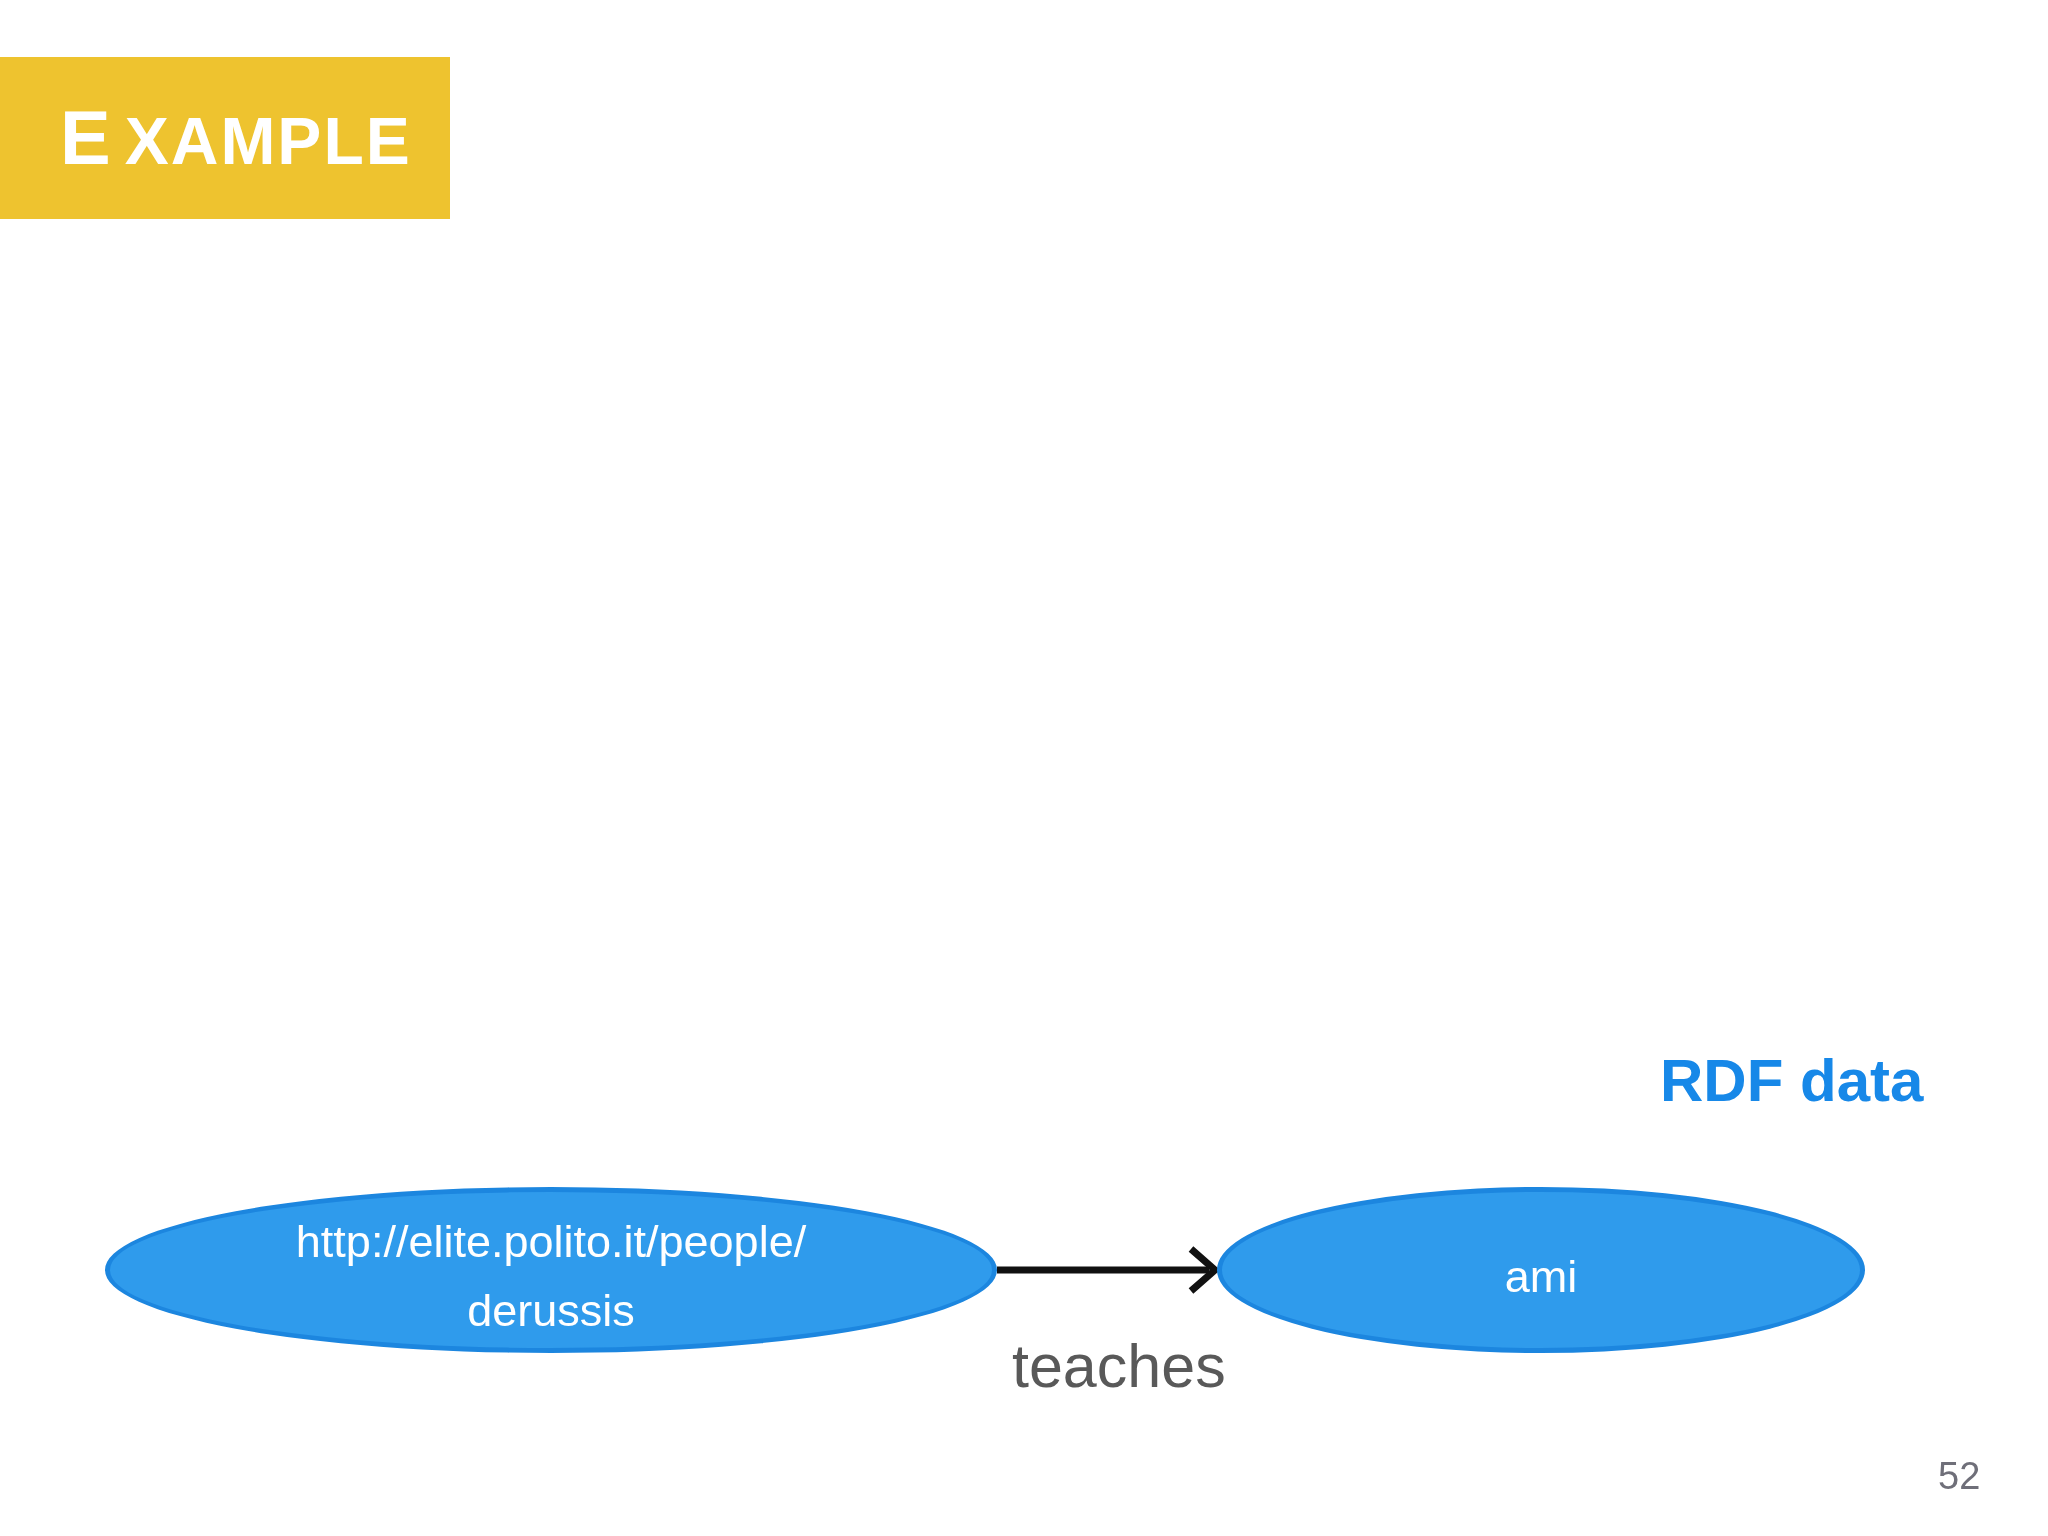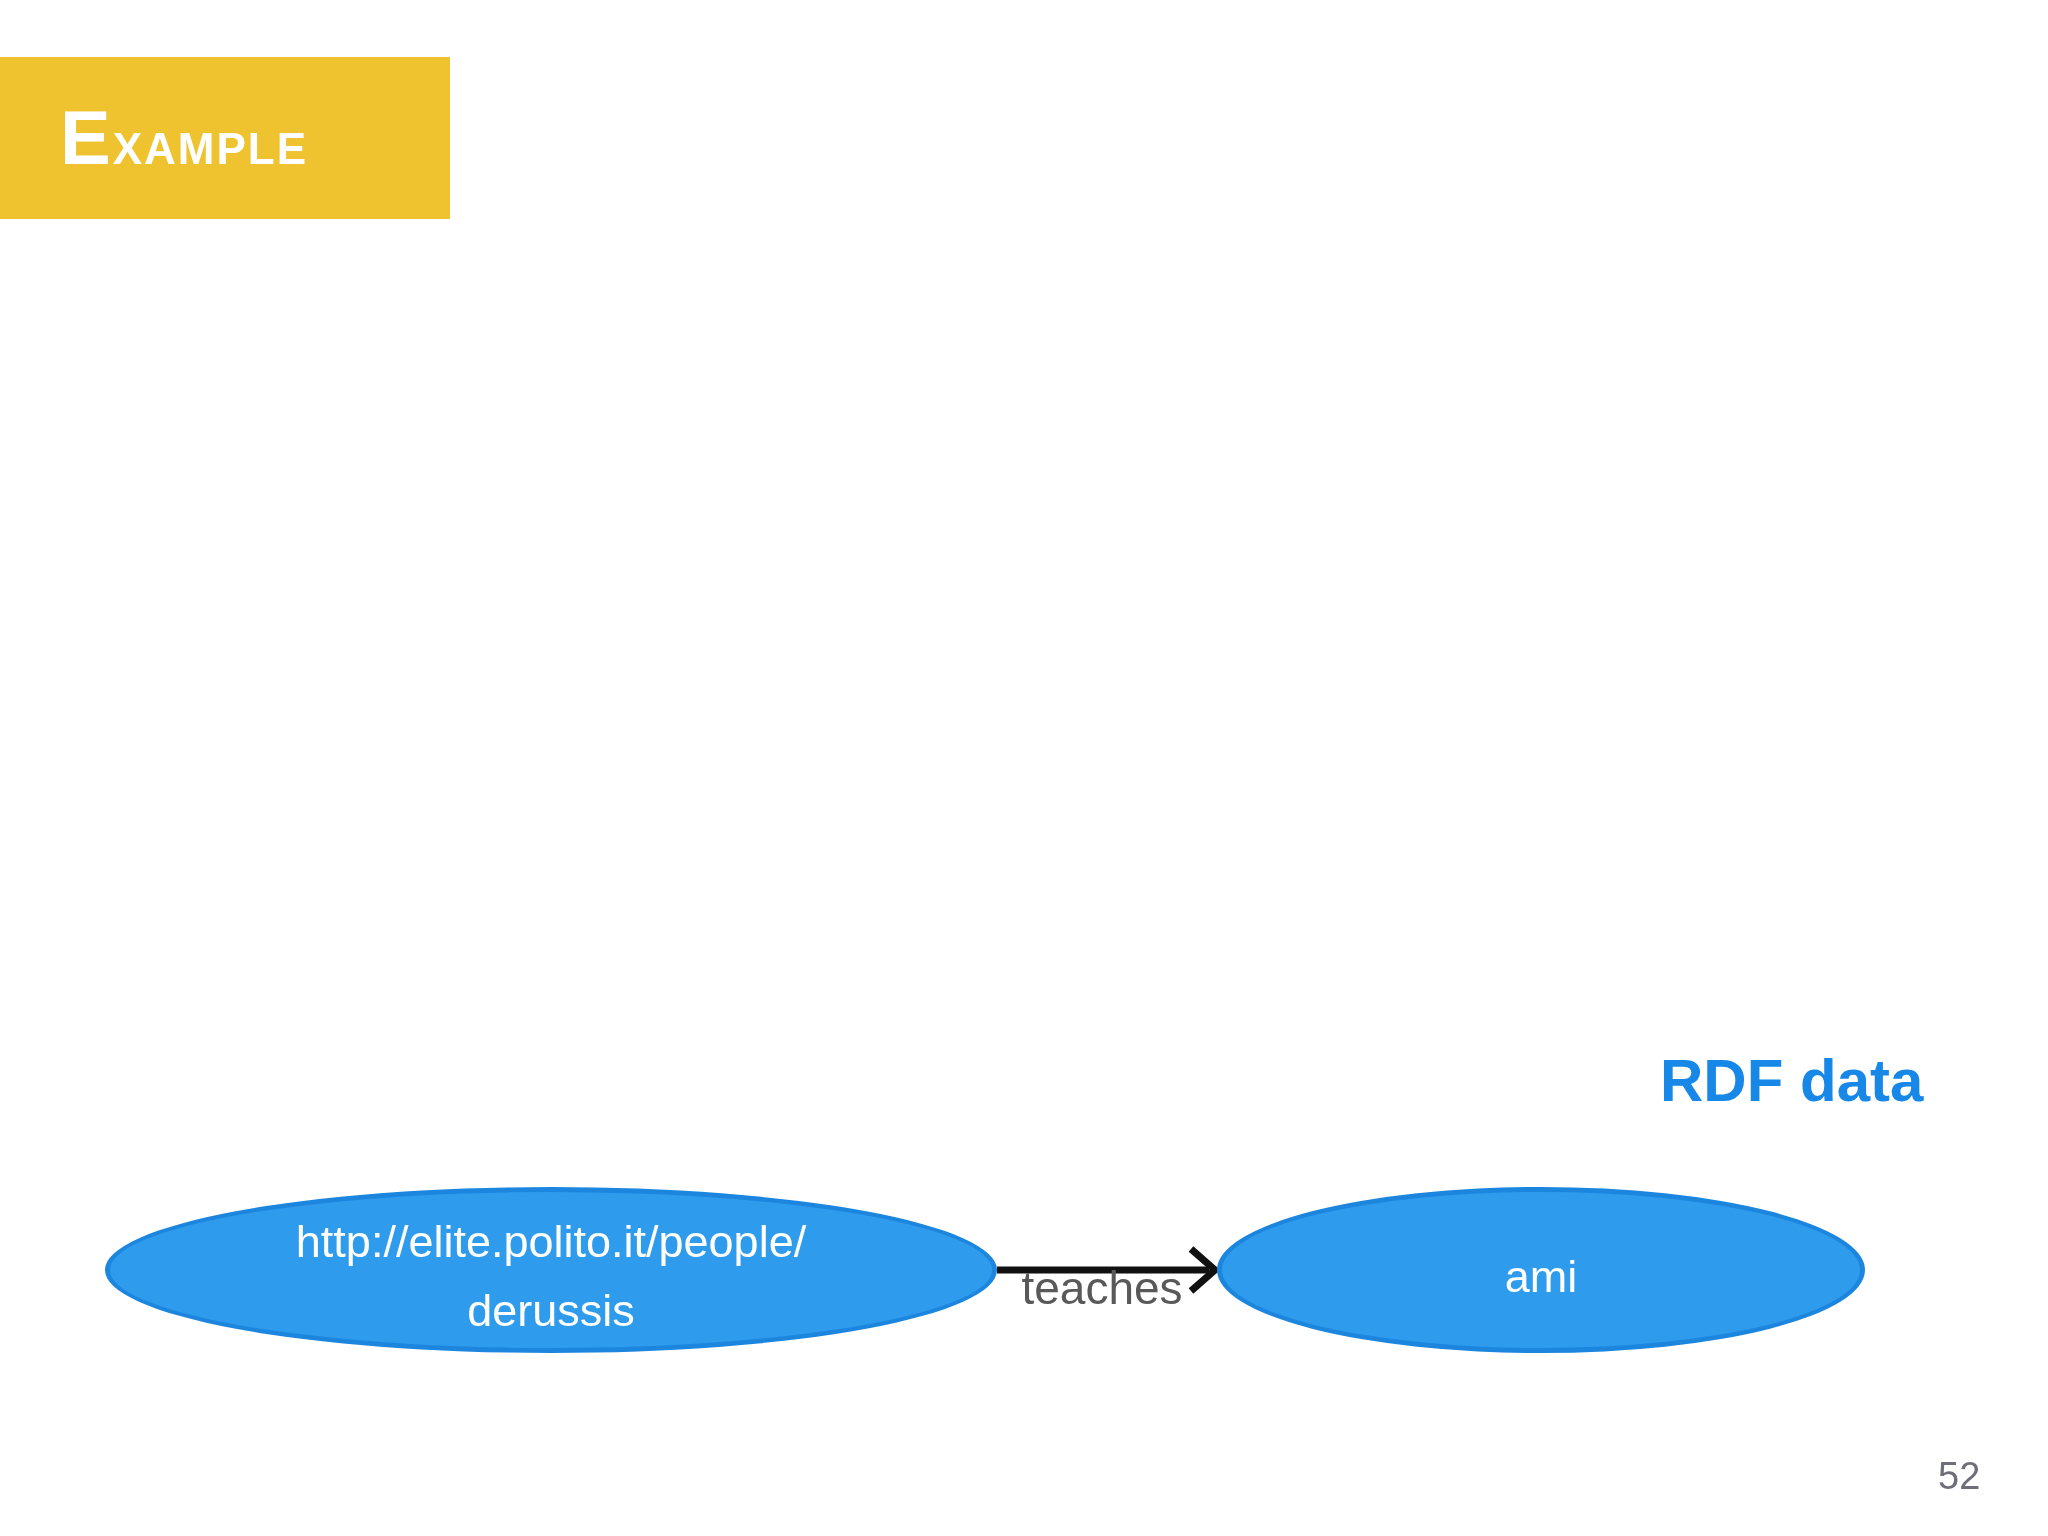--- a/index.html
+++ b/index.html
@@ -38,21 +38,21 @@
   .banner h1 {
     margin: 0;
     display: flex;
     align-items: baseline;
     color: var(--title_text);
     font-weight: 600;
     letter-spacing: 2px;
     line-height: 1;
   }
   .banner .cap  { font-size: 76px; }
-  .banner .rest { font-size: 44px; }
+  .banner .rest { font-size: 66px; margin-left: 12px; }
   .rdf-label {
     position: absolute;
     left: 1660px;
     top: 1051px;
     font-size: 60px;
     font-weight: 700;
     line-height: 1;
     color: var(--annotation_blue);
     white-space: nowrap;
   }
@@ -78,24 +78,24 @@
   .arrow-svg {
     position: absolute;
     left: 985px;
     top: 1235px;
     width: 245px;
     height: 70px;
   }
   .edge-label {
     position: absolute;
     left: 1012px;
-    top: 1265px;
+    top: 1336px;
     width: 180px;
     text-align: center;
-    font-size: 46px;
+    font-size: 61px;
     line-height: 1;
     font-weight: 300;
     color: var(--edge_label_gray);
   }
   .page-number {
     position: absolute;
     left: 1938px;
     top: 1441px;
     font-size: 38px;
     line-height: 1;

